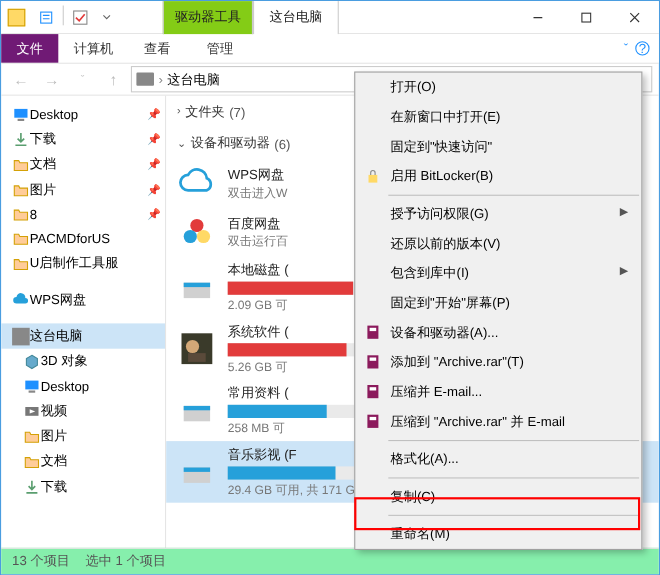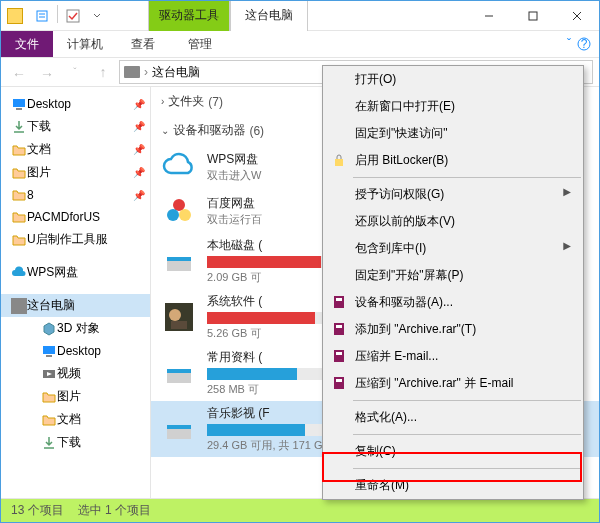--- a/index.html
+++ b/index.html
@@ -21,21 +21,21 @@
 .ribbon-tab.active{background:#701a75;color:#fff}
 .ribbon-tab.mgmt{margin-left:5px}
 .ribbon-right{margin-left:auto;display:flex;align-items:center;padding-right:8px;gap:6px;color:#1e90ff}
 .breadcrumb{height:30px;border-top:1px solid #e5e5e5;border-bottom:1px solid #e5e5e5;display:flex;align-items:center;padding:0 6px;gap:4px}
 .nav-btn{width:24px;height:24px;display:flex;align-items:center;justify-content:center;color:#bbb;font-size:14px}
 .crumb-field{flex:1;height:24px;border:1px solid #ccc;display:flex;align-items:center;padding:0 4px;gap:4px}
 .pc-icon{width:16px;height:12px;background:#888;border-radius:1px}
 .body-area{display:flex;height:418px}
 .sidebar{width:150px;border-right:1px solid #e5e5e5;padding:6px 0;overflow:hidden}
 .side-item{display:flex;align-items:center;gap:0;padding:3px 4px 3px 10px;white-space:nowrap}
-.side-item.indent{padding-left:40px}
+.side-item.indent{padding-left:20px}
 .side-item.selected{background:#cce4f7}
 .side-icon{width:16px;height:16px;flex-shrink:0}
 .side-icon.pc{background:#888}
 .pin{margin-left:auto;color:#888;font-size:10px}
 .side-gap{height:10px}
 .main{flex:1;overflow:hidden;position:relative}
 .section-hdr{display:flex;align-items:center;gap:4px;padding:6px 10px;color:#333}
 .chev{color:#555;font-size:10px}
 .count{color:#555}
 .drive-row{display:flex;align-items:center;gap:10px;padding:4px 10px}
@@ -46,21 +46,21 @@
 .drive-sub{color:#777;font-size:11px}
 .bar{width:120px;height:12px;background:#eaeaea;margin:2px 0;position:relative}
 .bar-fill{height:100%;background:#e23b3b}
 .bar-fill.blue{background:#26a0da}
 .context-menu{position:absolute;top:64px;right:15px;width:262px;background:#f0f0f0;border:1px solid #a0a0a0;box-shadow:3px 3px 6px rgba(0,0,0,.25);z-index:10}
 .ctx-item{display:flex;align-items:flex-start;gap:10px;padding:5px 12px 5px 32px;position:relative}
 .ctx-sep{height:1px;background:#c0c0c0;margin:3px 2px 3px 30px}
 .ctx-icon{position:absolute;left:8px;width:16px;height:16px}
 .ctx-arrow{margin-left:auto;color:#555;font-size:10px}
 .highlight-box{position:absolute;border:2px solid red;pointer-events:none;z-index:20}
-.statusbar{position:absolute;bottom:0;left:0;right:0;height:24px;border-top:1px solid #e5e5e5;display:flex;align-items:center;padding:0 10px;gap:14px;background:#bef264;color:#555}
+.statusbar{position:absolute;bottom:0;left:0;right:0;height:24px;border-top:1px solid #e5e5e5;display:flex;align-items:center;padding:0 10px;gap:14px;background:#86efac;color:#555}
 svg{display:block}
 </style>
 </head>
 <body>
 
 <div class="titlebar">
   <div class="titlebar-left">
     <div class="sysicon"></div>
     <div class="qat">
       <div class="qat-btn">

